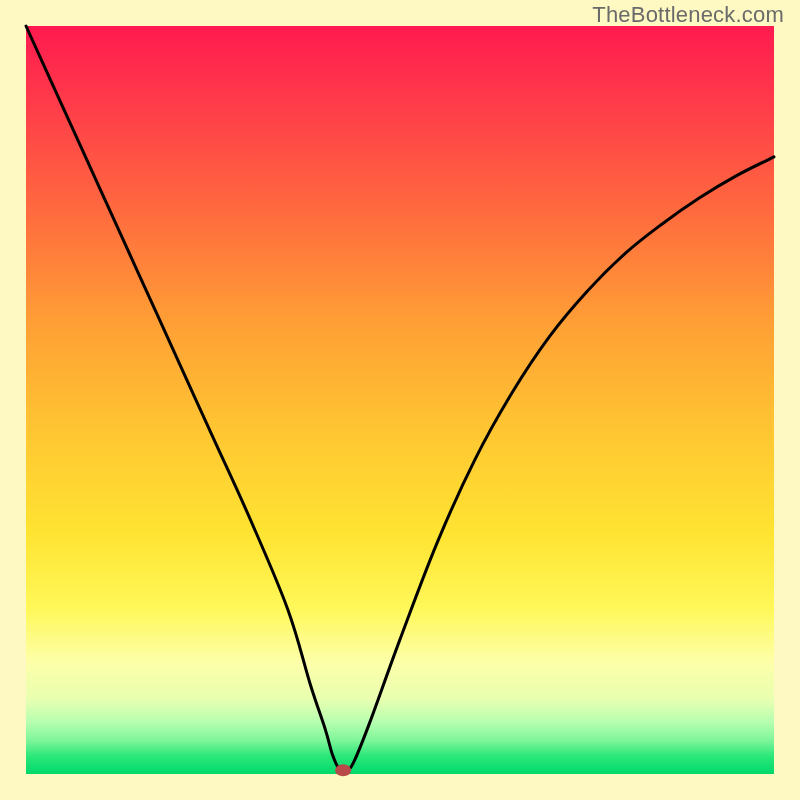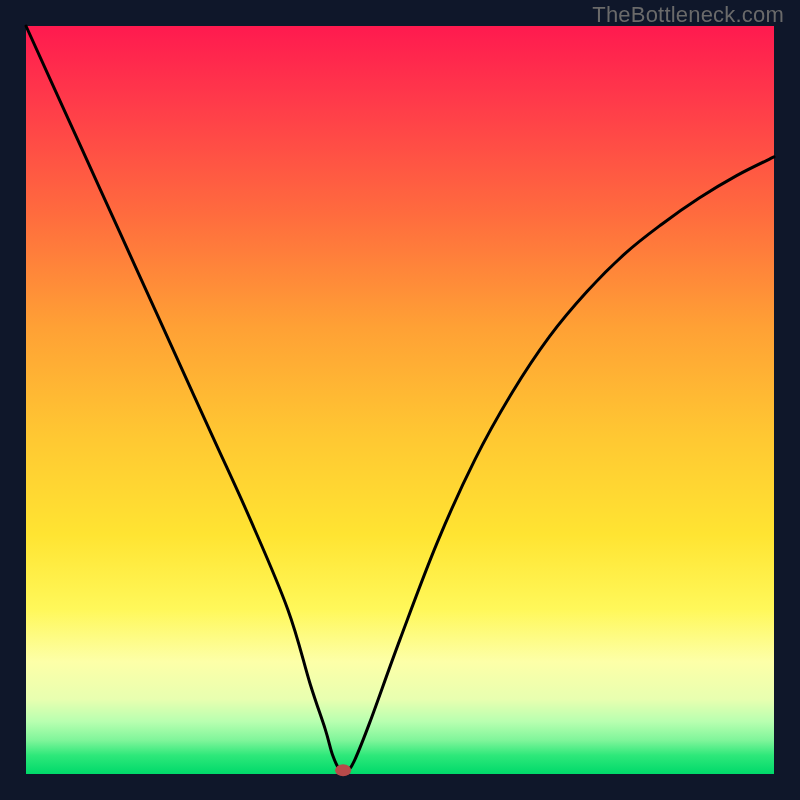--- a/index.html
+++ b/index.html
@@ -10,21 +10,21 @@
     background: #000;
     overflow: hidden;
     font-family: Arial, Helvetica, sans-serif;
   }
   .frame {
     position: absolute;
     top: 0;
     left: 0;
     width: 800px;
     height: 800px;
-    background: #0f172a;
+    background: #fef9c3;
   }
   .plot-area {
     position: absolute;
     background: linear-gradient(to bottom,
       #ff1a4f 0%,
       #ff3a4a 10%,
       #ff6b3e 25%,
       #ffa035 40%,
       #ffc832 55%,
       #ffe432 68%,

